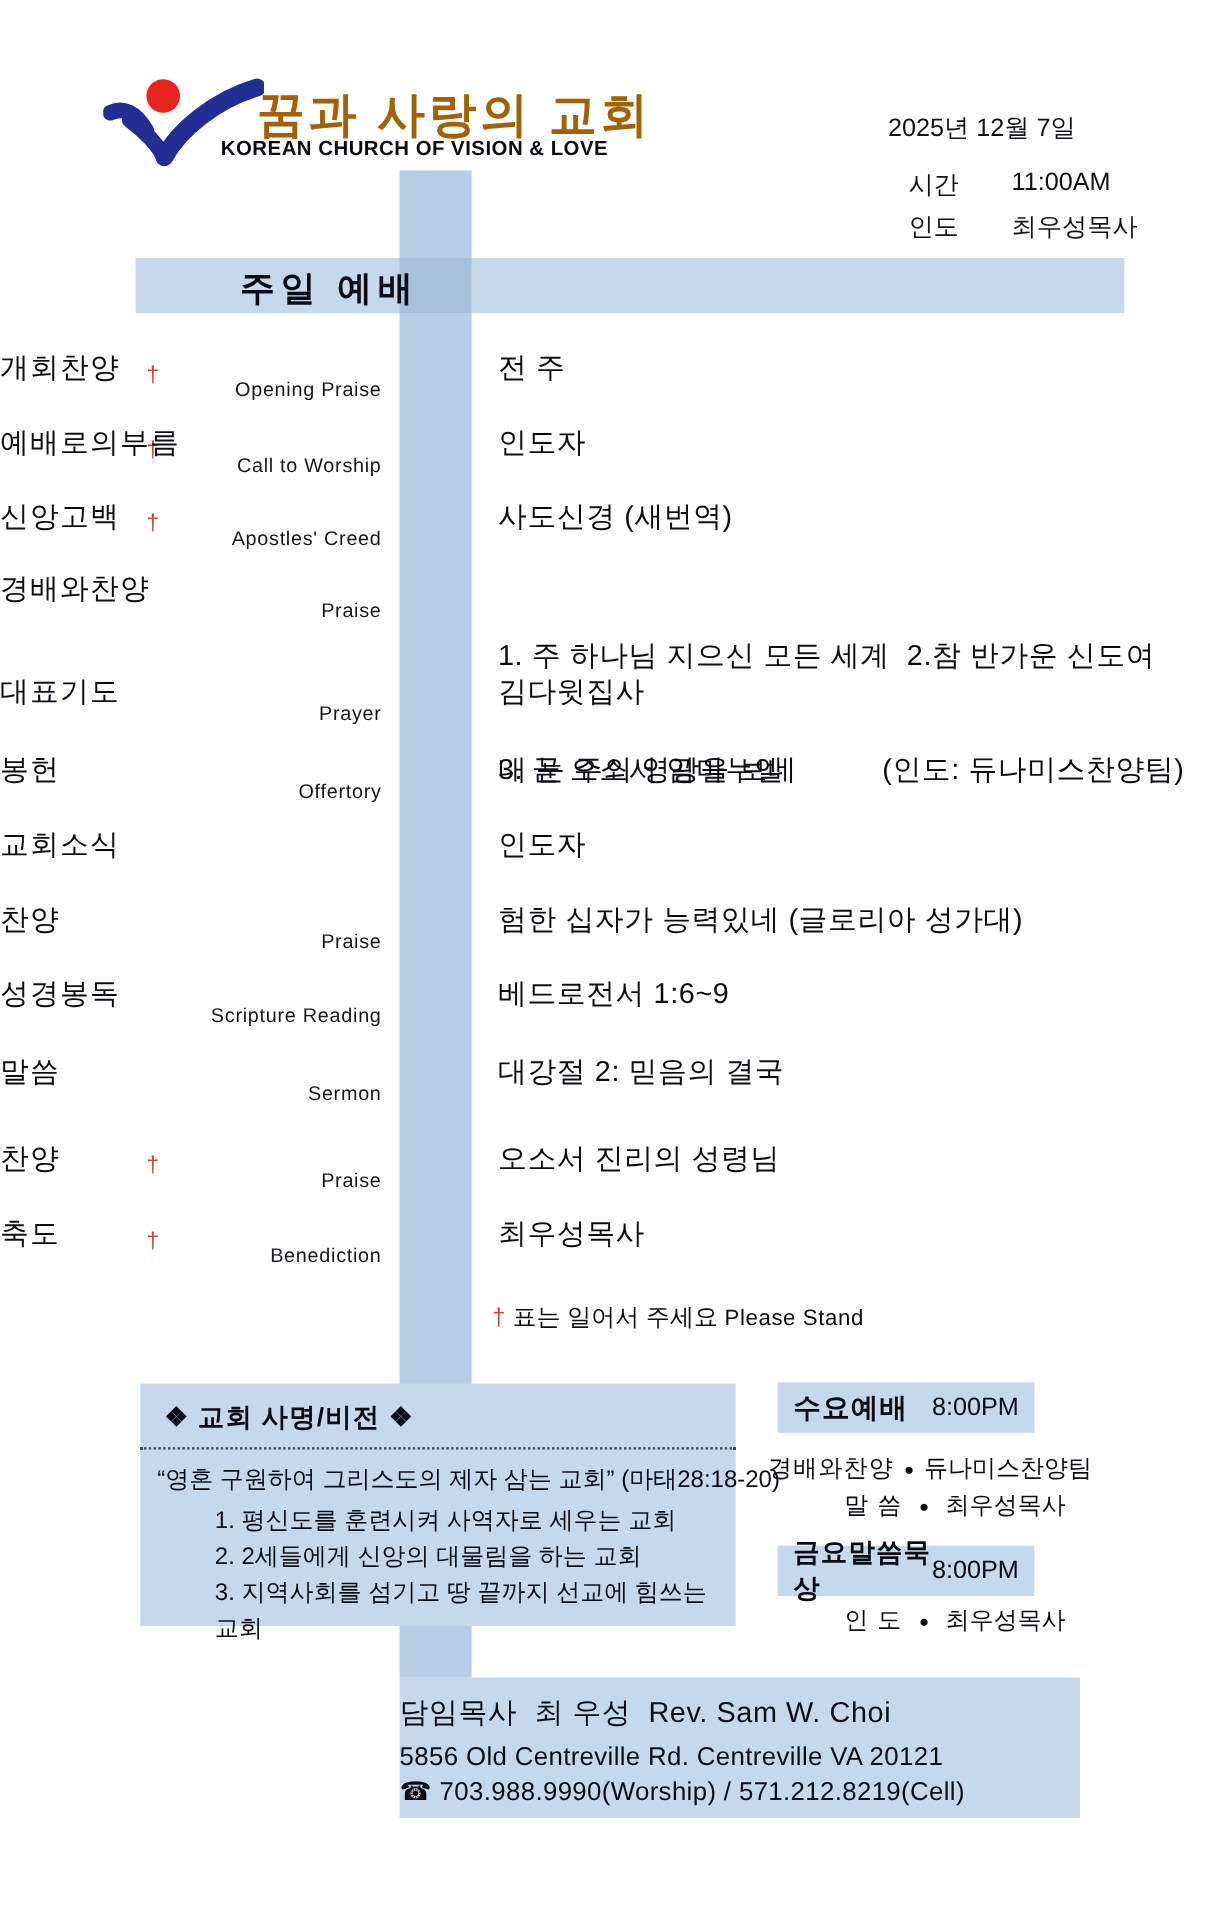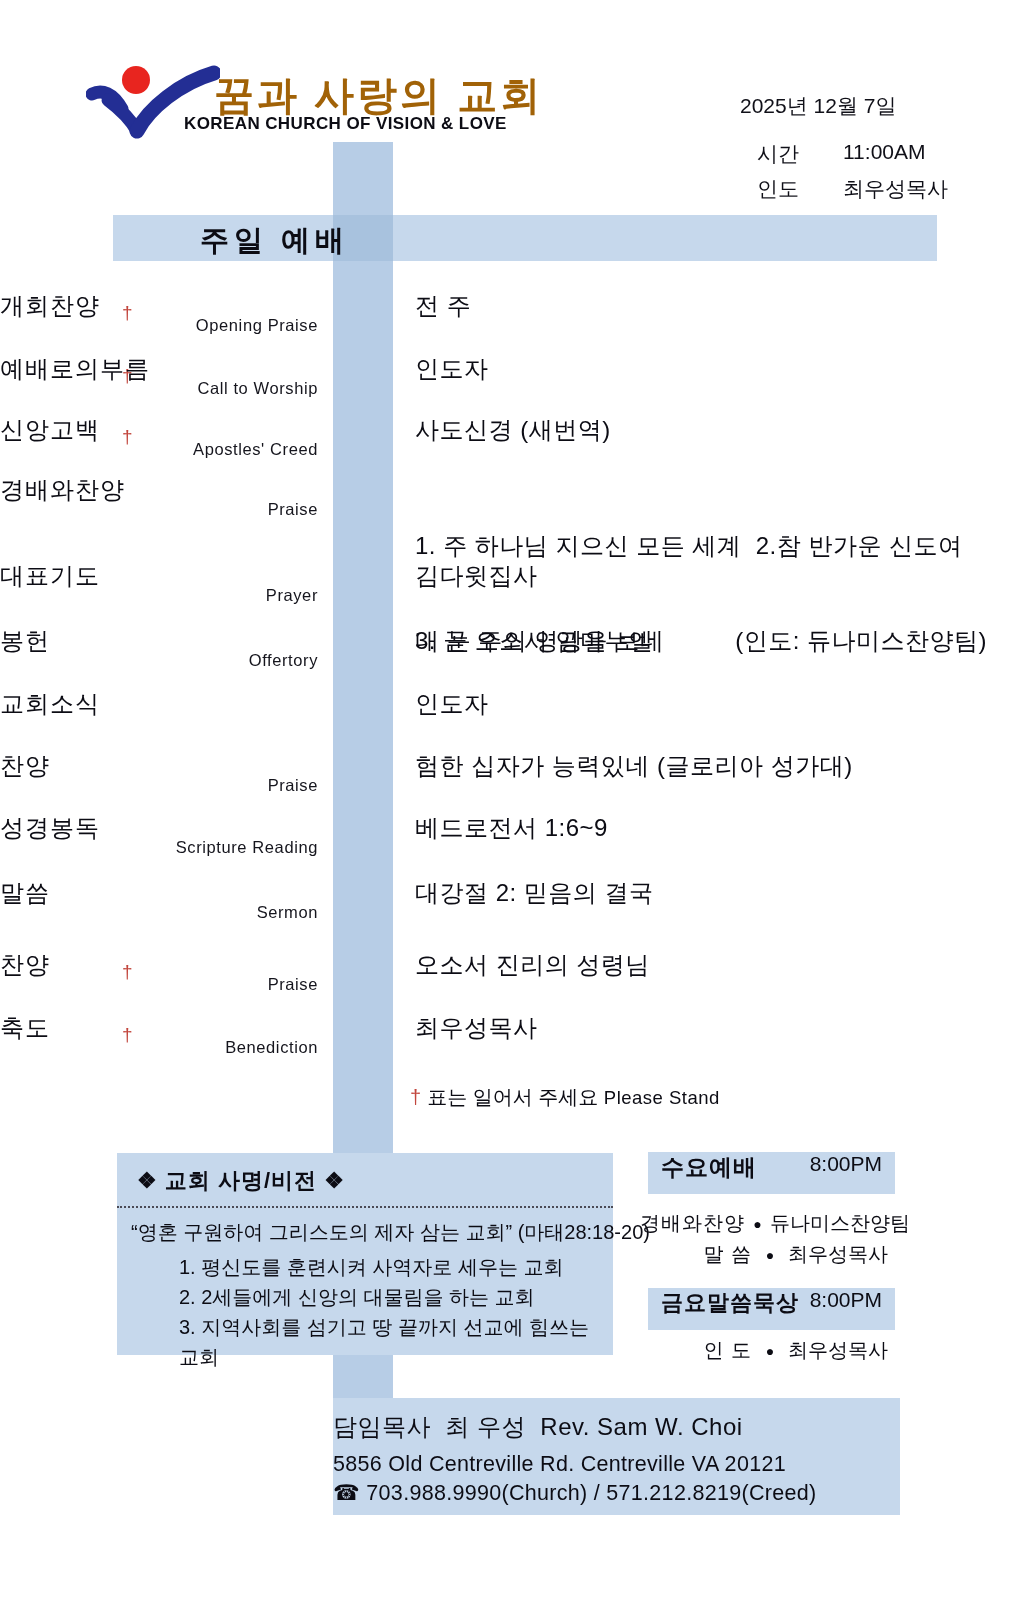--- a/index.html
+++ b/index.html
@@ -34,22 +34,22 @@
   .stand-en{font-size:18.5px;letter-spacing:0.5px;}
 
   
   .mission{position:absolute;left:117px;top:1153px;width:496px;height:202px;background:#c6d8ec;box-sizing:border-box;}
   .mission-title{padding:13px 18px 10px 20px;font-size:22px;font-weight:bold;letter-spacing:1px;
                  border-bottom:2px dotted #4a4a55;color:#0c0c14;}
   .mission-quote{padding:11px 6px 0 14px;font-size:20px;white-space:nowrap;color:#0c0c14;}
   .mission-items{padding:6px 0 0 62px;font-size:20px;line-height:30px;color:#0c0c14;}
 
   
-  .side-band{position:absolute;left:648px;width:247px;height:42px;background:#c6d8ec;
-             display:flex;align-items:flex-start;justify-content:space-between;
+  .side-band{position:absolute;left:648px;width:214px;height:42px;background:#c6d8ec;
+             display:flex;align-items:center;justify-content:space-between;
              padding:0 13px;box-sizing:border-box;}
   .side-band .t{font-size:23px;font-weight:bold;letter-spacing:1px;color:#0c0c14;}
   .side-band .tm{font-size:21px;color:#0c0c14;}
   .side-row{position:absolute;left:640px;width:270px;display:flex;align-items:center;font-size:20px;color:#0c0c14;}
   .side-label{width:112px;text-align:right;letter-spacing:1px;white-space:nowrap;}
   .side-bullet{width:36px;text-align:center;font-size:14px;}
   .side-val{white-space:nowrap;}
 
   
   .footer-box{position:absolute;left:333px;top:1398px;width:567px;height:117px;background:#c6d8ec;
@@ -207,16 +207,16 @@
   </div>
   <div class="side-row" style="top:1337px;">
     <span class="side-label">인 도</span>
     <span class="side-bullet">●</span>
     <span class="side-val">최우성목사</span>
   </div>
 
   <div class="footer-box">
     <div class="footer-pastor">담임목사  최 우성  Rev. Sam W. Choi</div>
     <div class="footer-address">5856 Old Centreville Rd. Centreville VA 20121</div>
-    <div class="footer-phone">☎ 703.988.9990(Church) / 571.212.8219(Creed)</div>
+    <div class="footer-phone">☎ 703.988.9990(Worship) / 571.212.8219(Cell)</div>
   </div>
 
 </div>
 
 </body></html>

